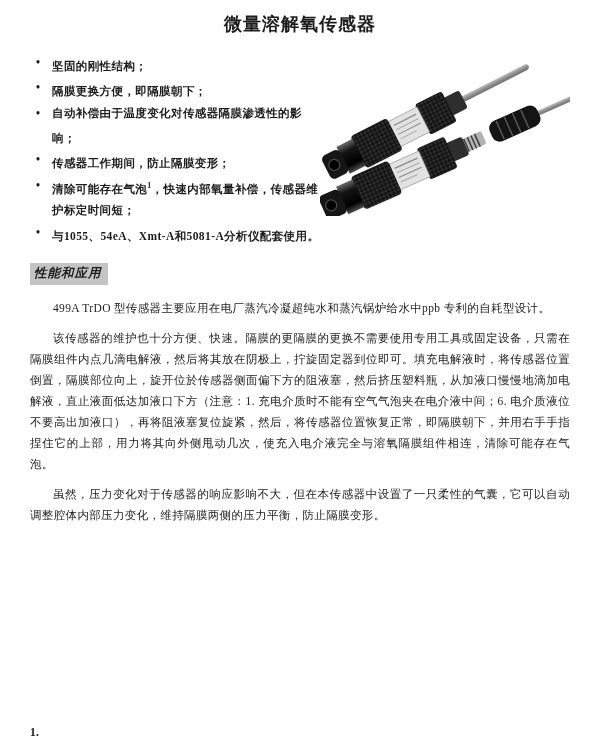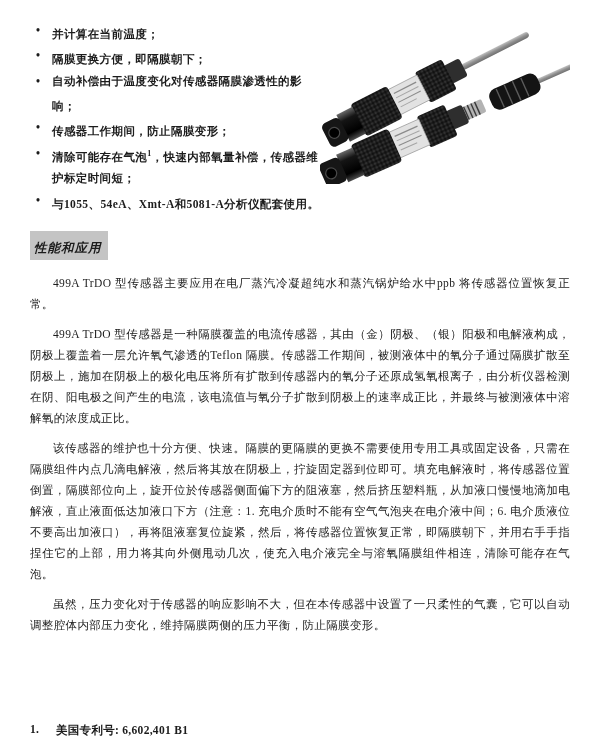--- a/index.html
+++ b/index.html
@@ -37,21 +37,21 @@
   .ftxt sup{font-size:8px;}
   .photo{flex:0 0 auto;width:250px;height:170px;margin-top:2px;}
   .sec-head{margin:16px 0 0 0;}
   .sec-head span{
     display:inline-block;
     background:#c4c4c4;
     font-style:italic;
     font-weight:bold;
     font-size:12.5px;
     letter-spacing:1px;
-    padding:9px 6px 3px 4px;
+    padding:2px 6px 3px 4px;
   }
   .body-text{margin-top:13px;}
   p.body{
     margin:0 0 9px 0;
     font-size:11.5px;
     line-height:21px;
     letter-spacing:0.35px;
     text-align:justify;
     text-indent:2em;
   }
@@ -64,27 +64,28 @@
     font-size:11.5px;
     letter-spacing:0.3px;
   }
   .footnote .fn-num{width:26px;}
 </style>
 </head>
 <body>
 
 <div class="page">
 
+  <h1 class="title">微量溶解氧传感器</h1>
 
   <div class="top-row">
 
     <ul class="features">
       <li>
         <span class="blt">•</span>
-        <span class="ftxt"><span>并计算在当前温度；</span><sup></sup><span></span></span>
+        <span class="ftxt"><span>坚固的刚性结构；</span><sup></sup><span></span></span>
       </li>
       <li>
         <span class="blt">•</span>
         <span class="ftxt"><span>隔膜更换方便，即隔膜朝下；</span><sup></sup><span></span></span>
       </li>
       <li>
         <span class="blt">•</span>
         <span class="ftxt"><span>自动补偿由于温度变化对传感器隔膜渗透性的影响；</span><sup></sup><span></span></span>
       </li>
       <li>
@@ -163,24 +164,22 @@
         </g>
       </svg>
     </div>
   </div>
 
   <div class="sec-head">
     <span>性能和应用</span>
   </div>
 
   <div class="body-text">
-    <p class="body">499A TrDO 型传感器主要应用在电厂蒸汽冷凝超纯水和蒸汽锅炉给水中ppb 将传感器位置恢复正常。</p>
-    <p class="body">499A TrDO 型传感器是一种隔膜覆盖的电流传感器，其由（金）阴极、（银）阳极和电解液构成，阴极上覆盖着一层允许氧气渗透的Teflon 隔膜。传感器工作期间，被测液体中的氧分子通过隔膜扩散至阴极上，施加在阴极上的极化电压将所有扩散到传感器内的氧分子还原成氢氧根离子，由分析仪器检测在阴、阳电极之间产生的电流，该电流值与氧分子扩散到阴极上的速率成正比，并最终与被测液体中溶解氧的浓度成正比。</p>
+    <p class="body">499A TrDO 型传感器主要应用在电厂蒸汽冷凝超纯水和蒸汽锅炉给水中ppb 专利的自耗型设计。</p>
     <p class="body">该传感器的维护也十分方便、快速。隔膜的更隔膜的更换不需要使用专用工具或固定设备，只需在隔膜组件内点几滴电解液，然后将其放在阴极上，拧旋固定器到位即可。填充电解液时，将传感器位置倒置，隔膜部位向上，旋开位於传感器侧面偏下方的阻液塞，然后挤压塑料瓶，从加液口慢慢地滴加电解液，直止液面低达加液口下方（注意：1. 充电介质时不能有空气气泡夹在电介液中间；6. 电介质液位不要高出加液口），再将阻液塞复位旋紧，然后，将传感器位置恢复正常，即隔膜朝下，并用右手手指捏住它的上部，用力将其向外侧甩动几次，使充入电介液完全与溶氧隔膜组件相连，清除可能存在气泡。</p>
     <p class="body">虽然，压力变化对于传感器的响应影响不大，但在本传感器中设置了一只柔性的气囊，它可以自动调整腔体内部压力变化，维持隔膜两侧的压力平衡，防止隔膜变形。</p>
   </div>
 
   <div class="footnote">
     <span class="fn-num">1.</span>
-    <span class="fn-text">美国专利号: 6,602,401 B1</span>
   </div>
 
 </div>
 
 </body></html>

